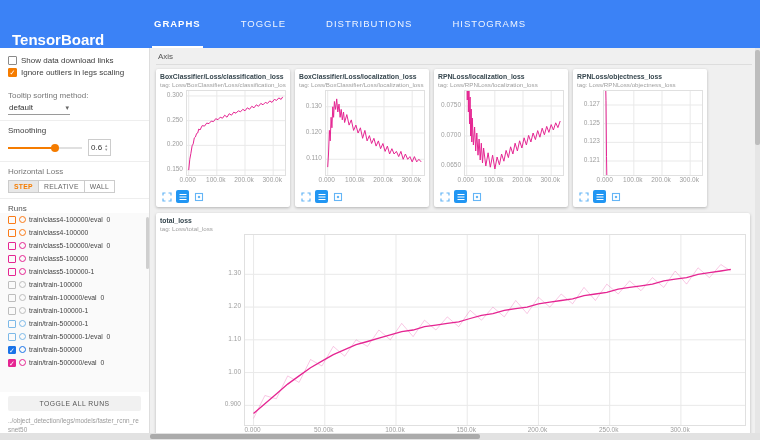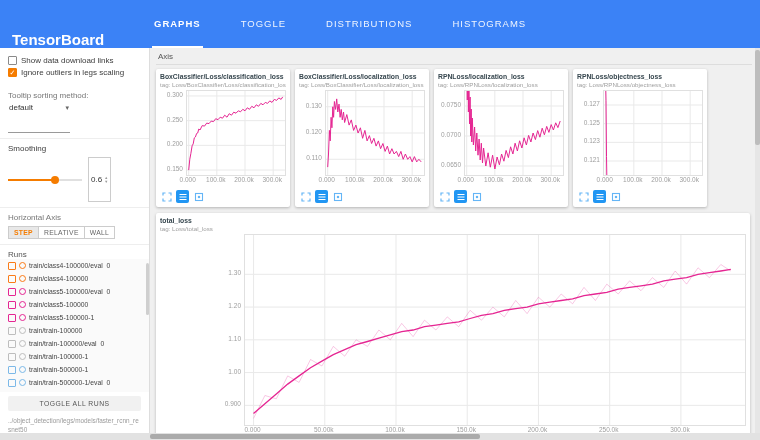--- a/index.html
+++ b/index.html
@@ -21,27 +21,27 @@
   
   .sidebar { width:150px; flex:none; background:#fff; border-right:1px solid #ddd;
     font-size:8px; color:#3c3c3c; display:flex; flex-direction:column; overflow:hidden; }
   .side-section { padding:5px 8px; border-bottom:1px solid #eee; }
   .cb-row { display:flex; align-items:flex-end; gap:4px; margin:3px 0; }
   .cb { width:9px; height:9px; border:1px solid #8a8a8a; border-radius:1px; flex:none;
     display:flex; align-items:center; justify-content:center; font-size:7px; color:#fff; }
   .cb.checked { background:#f57c00; border-color:#f57c00; }
   .muted { color:#777; }
   .select-box { margin-top:2px; width:62px; border-bottom:1px solid #9a9a9a; display:flex;
-    justify-content:space-between; align-items:center; padding:1px 1px 20px 1px; color:#333; }
+    justify-content:space-between; align-items:center; padding:1px 1px 2px 1px; color:#333; }
   .caret { font-size:7px; color:#666; }
   .smooth-row { display:flex; align-items:center; gap:6px; margin-top:4px; }
   .slider { position:relative; width:74px; height:2px; background:#e0e0e0; flex:none; }
   .slider .fill { width:60%; height:2px; background:#f57c00; }
   .slider .knob { position:absolute; left:58%; top:-3px; width:8px; height:8px; border-radius:50%; background:#f57c00; }
-  .value-box { border:1px solid #ccc; font-size:8px; padding:17px 2px; min-width:20px; text-align:center; color:#333; display:flex; align-items:center; gap:2px; }
+  .value-box { border:1px solid #ccc; font-size:8px; padding:3px 2px; min-width:20px; text-align:center; color:#333; display:flex; align-items:center; gap:2px; }
   .spin { display:flex; flex-direction:column; font-size:4px; color:#999; line-height:4px; }
   .seg-row { display:flex; margin-top:4px; }
   .seg { border:1px solid #ccc; border-right:none; padding:2px 5px; font-size:6.8px; color:#666; letter-spacing:.3px; cursor:pointer; }
   .seg:last-child { border-right:1px solid #ccc; }
   .seg.active { background:#e8e8e8; color:#f57c00; font-weight:bold; }
   .runs-section { flex:1; display:flex; flex-direction:column; overflow:hidden; border-bottom:none; padding:5px 0 0 0; }
   .runs-head { padding:0 8px; color:#555; }
   .filter-input { margin:3px 8px 2px 8px; border:none; border-bottom:1px solid #ccc; font-size:7.2px;
     padding:2px 0; color:#333; outline:none; width:132px; font-family:"Liberation Sans",sans-serif; }
   .run-list { flex:1; overflow:hidden; position:relative; background:#fafafa; margin:0 0 0 0; }
@@ -130,21 +130,21 @@
             <span>0.6</span>
             <span class="spin">
                 <span>▲</span>
                 <span>▼</span>
               </span>
           </div>
         </div>
       </div>
 
       <div class="side-section">
-        <span class="muted">Horizontal Axis</span>
+        <span class="muted">Horizontal Loss</span>
         <div class="seg-row">
           <span class="seg active">STEP</span>
           <span class="seg">RELATIVE</span>
           <span class="seg">WALL</span>
         </div>
       </div>
 
       <div class="side-section runs-section">
         <div class="runs-head">Runs</div>
         <div class="run-list">

